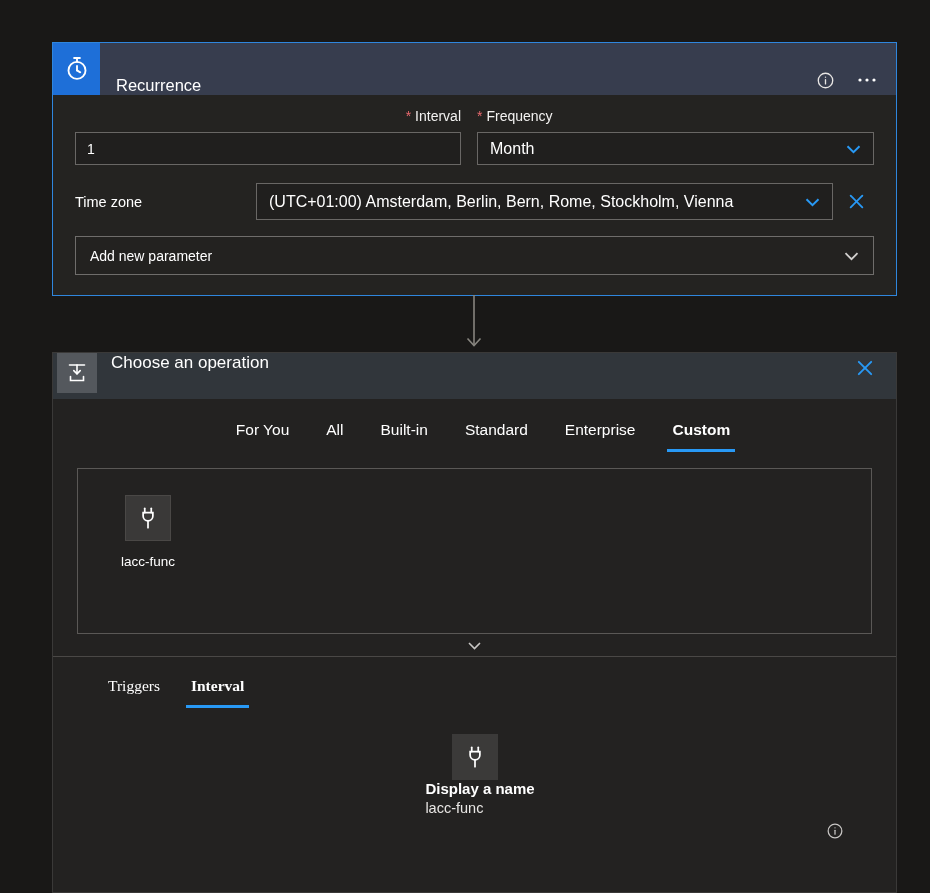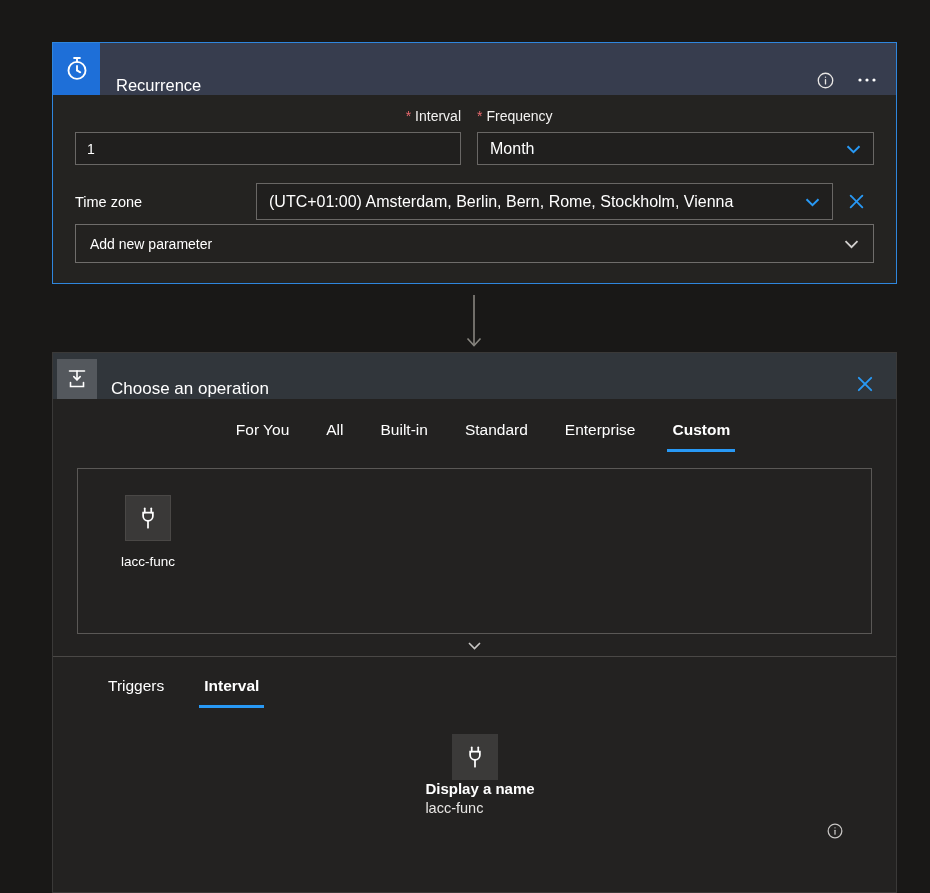--- a/index.html
+++ b/index.html
@@ -47,34 +47,34 @@
   }
   .tz-row{ display:flex; align-items:center; margin-top:18px; }
   .tz-label{ font-size:14.5px; width:181px; flex:0 0 auto; }
   .tz-select{ flex:1; height:37px; }
   .clear-btn{
     background:none; border:none; cursor:pointer;
     width:36px; height:36px; margin-left:5px; flex:0 0 auto;
     display:flex; align-items:center; justify-content:center;
   }
   .add-param{
-    margin-top:4px; height:39px; border:1px solid #6f6d6b; background:#232220;
+    margin-top:16px; height:39px; border:1px solid #6f6d6b; background:#232220;
     display:flex; align-items:center; justify-content:space-between;
     padding:0 14px; font-size:14px; cursor:pointer;
   }
 
   
   .flow-arrow{ position:absolute; left:464px; top:295px; width:20px; height:56px; }
 
   
   .op-card{
     position:absolute; left:52px; top:352px; width:845px; height:541px;
     background:#232221; border:1px solid #3a3938; overflow:hidden;
   }
-  .op-header{ height:46px; background:#31363b; display:flex; align-items:flex-end; padding-right:16px; }
+  .op-header{ height:46px; background:#31363b; display:flex; align-items:flex-start; padding-right:16px; }
   .op-icon{
     width:40px; height:40px; margin-left:4px; background:#54585d;
     display:flex; align-items:center; justify-content:center; flex:0 0 auto;
   }
   .op-title{ margin-left:14px; font-size:17px; }
   .op-close{ margin-left:auto; }
   .op-body{ padding:22px 24px 0; }
   .search-box{
     height:40px; border:1px solid #8a8886; background:#232221;
     display:flex; align-items:center; padding:0 12px;
@@ -98,21 +98,21 @@
   .conn-tile{ width:64px; text-align:center; cursor:pointer; }
   .tile-icon{
     width:46px; height:46px; margin:0 auto; background:#3a3938; border:1px solid #4a4846;
     display:flex; align-items:center; justify-content:center;
   }
   .tile-name{ margin-top:13px; font-size:13.5px; color:#ffffff; }
   .collapse-strip{
     margin:0 -24px; height:23px; border-bottom:1px solid #4a4846;
     display:flex; align-items:center; justify-content:center; cursor:pointer;
   }
-  .sub-tabs{ display:flex; gap:40px; margin-top:20px; padding-left:31px; }
+  .sub-tabs{ display:flex; gap:31px; margin-top:20px; padding-left:31px;font-family:Liberation Serif, serif; }
   .action-row{ display:flex; align-items:center; margin-top:26px;flex-direction:column; }
   .action-icon{
     width:46px; height:46px; background:#3b3a39; flex:0 0 auto;
     display:flex; align-items:center; justify-content:center;
   }
   .action-text{ margin-left:11px; }
   .action-title{ font-size:15px; font-weight:bold; color:#ffffff; }
   .action-sub{ font-size:14.5px; color:#e8e6e4; margin-top:3px; }
   .action-info{ margin-left:auto; margin-right:22px; }
 </style>

